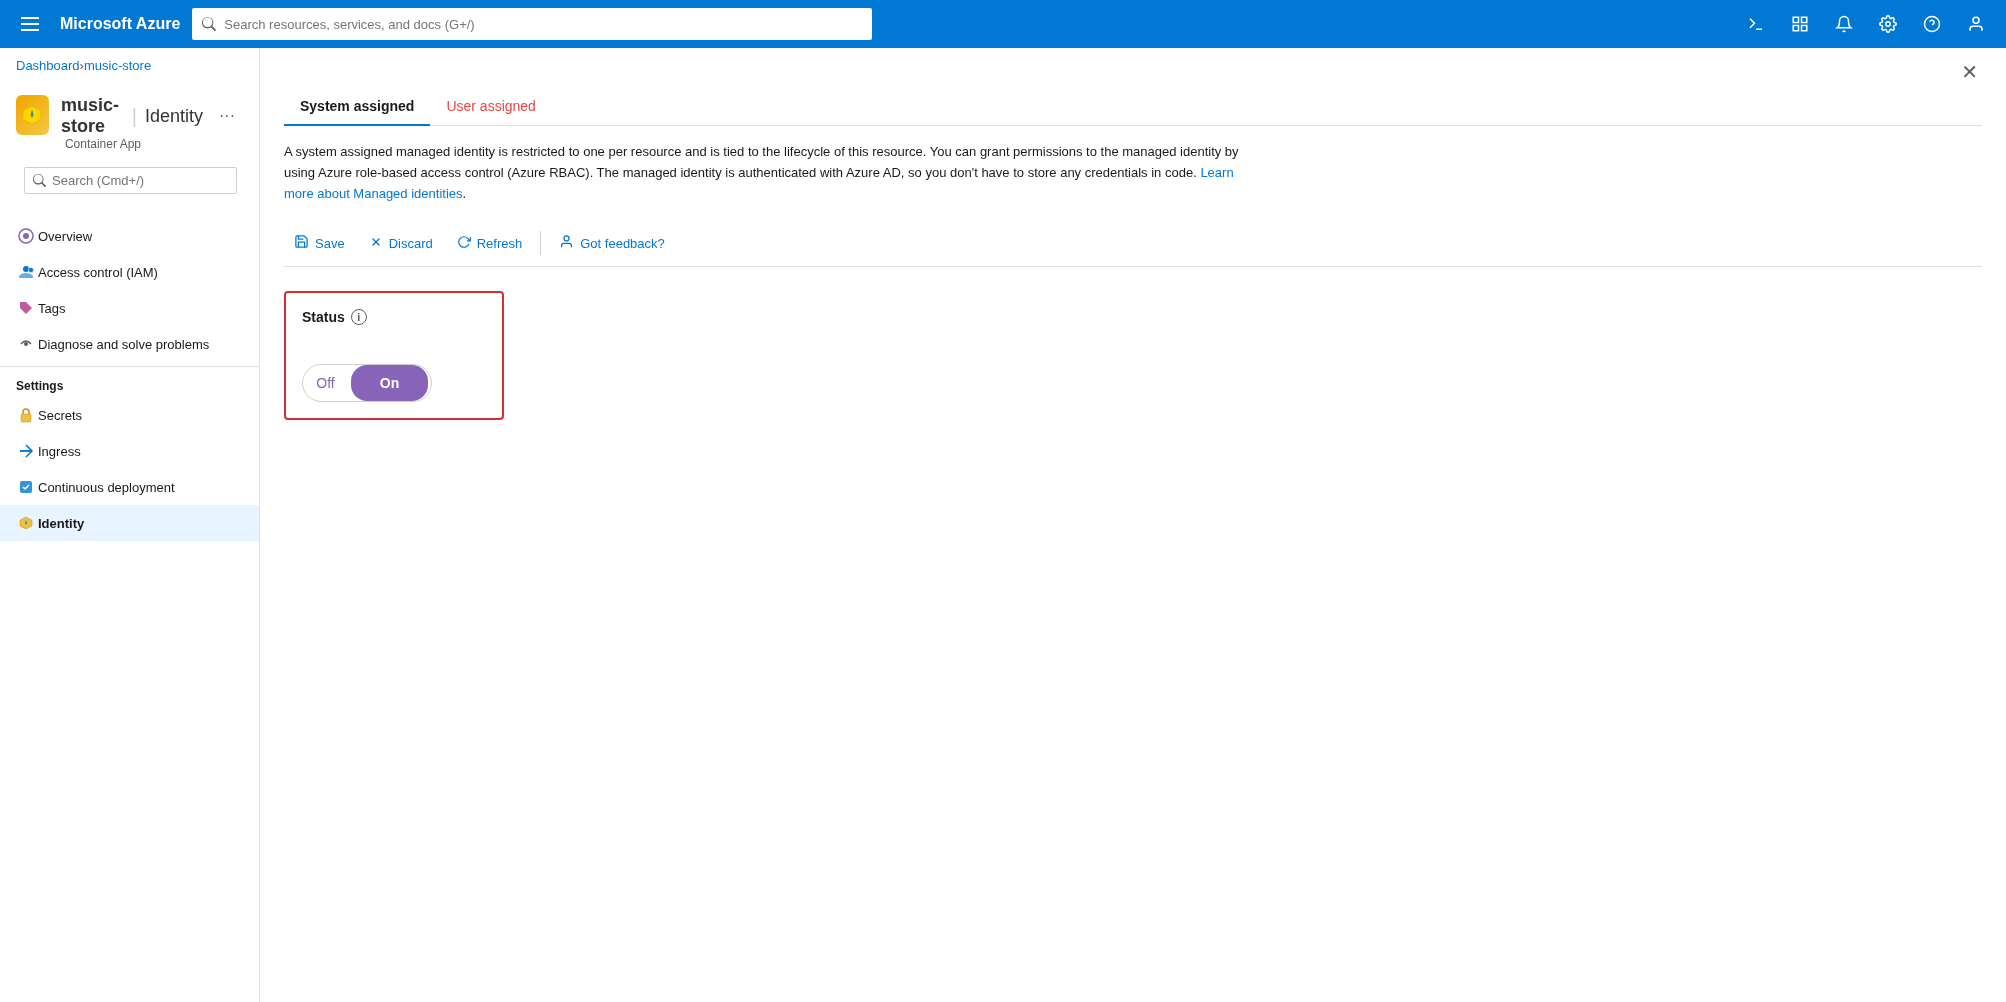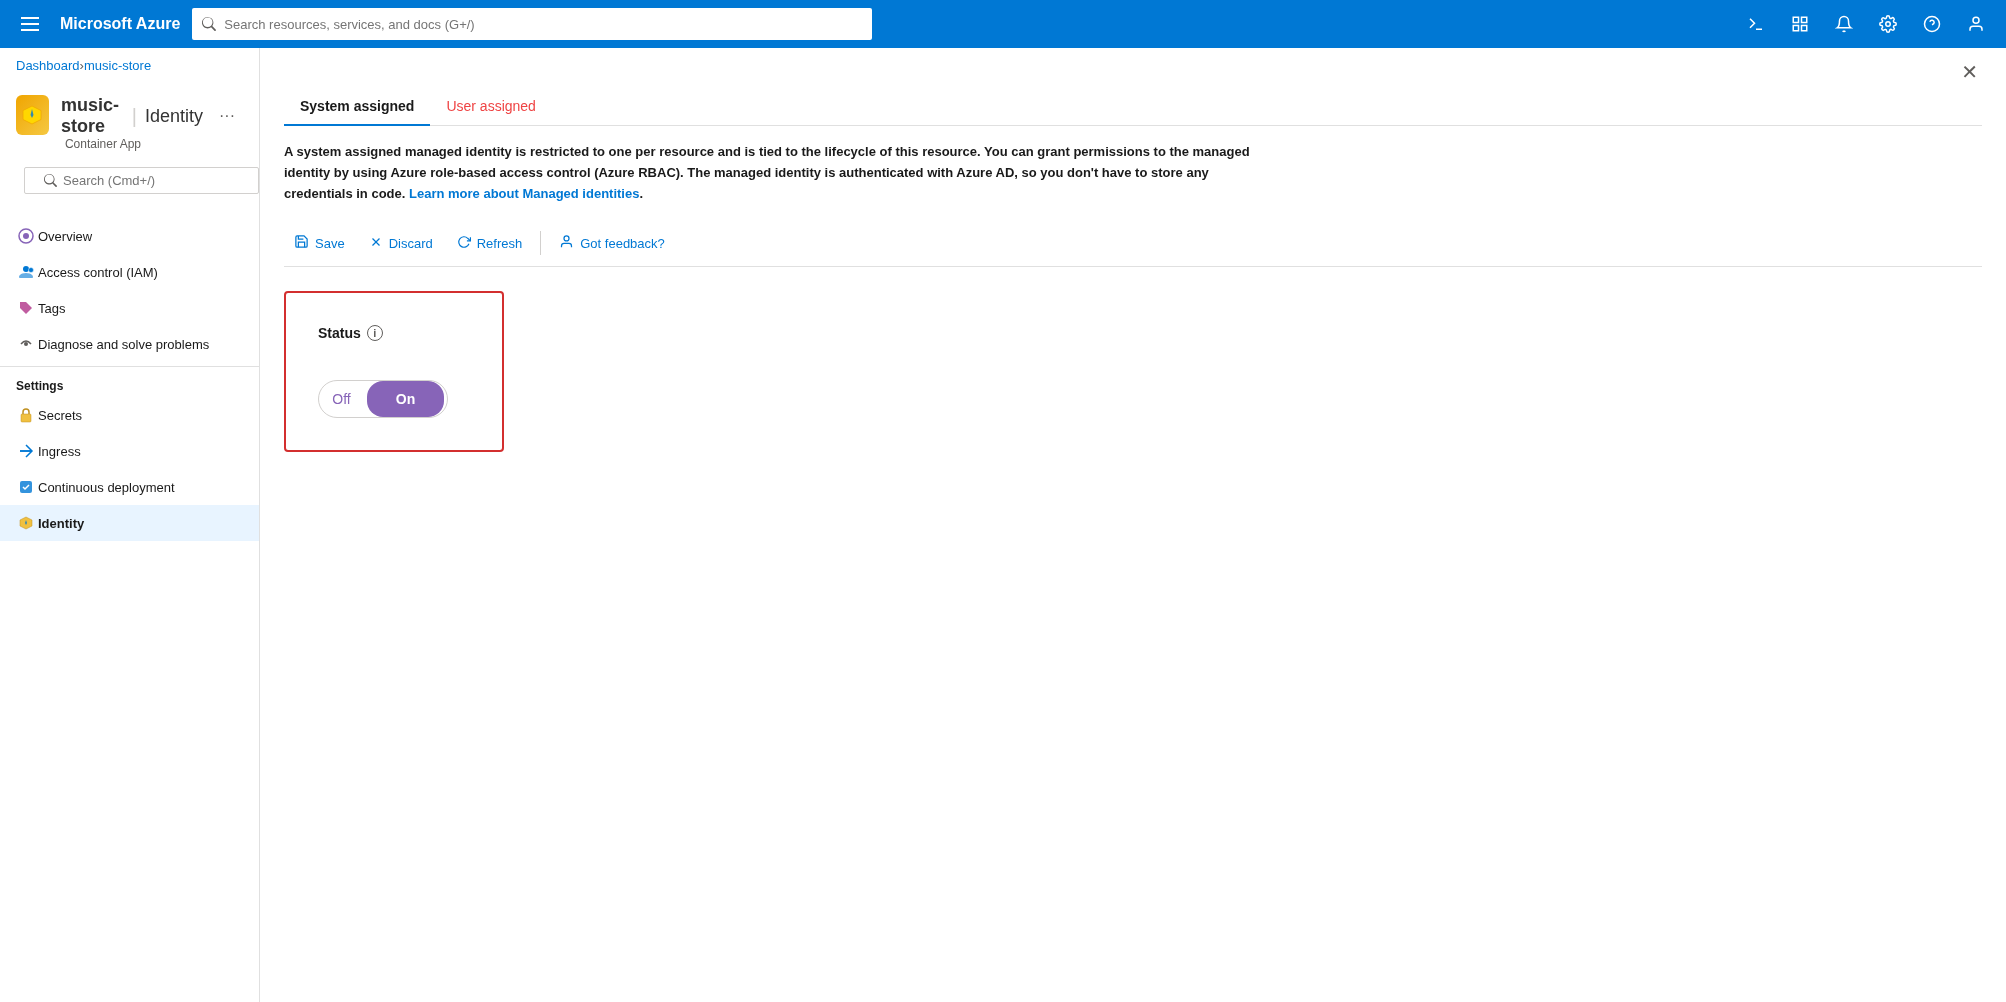--- a/index.html
+++ b/index.html
@@ -57,21 +57,21 @@
     .breadcrumb-bar a { color: #0078d4; text-decoration: none; }
     .breadcrumb-bar .separator { color: #605e5c; }
     .breadcrumb-bar .current { color: #0078d4; font-weight: 400; }
 
     .resource-header {
       padding: 12px 16px 8px; display: flex; align-items: flex-start; gap: 12px;
     }
 
     .sidebar-search {
       margin: 8px 12px; display: flex; align-items: center; gap: 6px;
-      border: 1px solid #d2d0ce; border-radius: 2px; padding: 5px 19px; background: white;
+      border: 1px solid #d2d0ce; border-radius: 2px; padding: 5px 8px; background: white;
     }
     .sidebar-search input {
       border: none; outline: none; font-size: 13px; flex: 1; color: #605e5c;
     }
     .collapse-btn {
       background: none; border: none; cursor: pointer; color: #0078d4; font-size: 16px; padding: 4px;
     }
 
     .sidebar-nav { padding: 8px 0; }
     .sidebar-item {
@@ -103,37 +103,37 @@
 
     
     .tabs { display: flex; border-bottom: 1px solid #e0e0e0; margin-bottom: 16px; }
     .tab {
       padding: 10px 16px; cursor: pointer; font-size: 14px; color: #ef4444; border-bottom: 2px solid transparent;
       margin-bottom: -1px;
     }
     .tab.active { color: #1a1a1a; border-bottom: 2px solid #0078d4; font-weight: 600; }
 
     
-    .description-text { font-size: 13px; color: #1a1a1a; line-height: 1.6; margin-bottom: 16px; max-width: 980px; font-weight: bold; }
+    .description-text { font-size: 13px; color: #1a1a1a; line-height: 1.6; margin-bottom: 16px; max-width: 980px; }
     .description-text a { color: #0078d4; text-decoration: none; }
 
     
     .toolbar { display: flex; align-items: center; gap: 4px; padding: 8px 0; border-bottom: 1px solid #e0e0e0; margin-bottom: 24px; }
     .toolbar-btn {
       background: none; border: none; cursor: pointer; display: flex; align-items: center; gap: 6px;
       font-size: 13px; color: #0078d4; padding: 6px 10px; border-radius: 2px;
     }
     .toolbar-btn .icon { font-size: 15px; }
     .toolbar-separator { width: 1px; height: 24px; background: #d2d0ce; margin: 0 4px; }
 
     
     .status-section {
       border: 2px solid #d32f2f;
       border-radius: 4px;
-      padding: 32px;
+      padding: 16px;
       display: inline-flex;
       flex-direction: column;
       gap: 12px;
       min-width: 220px;
     }
     .status-label {
       display: flex; align-items: center; gap: 6px; font-size: 14px; font-weight: 600; color: #1a1a1a;
     }
     .status-info-icon {
       width: 16px; height: 16px; border-radius: 50%; border: 1px solid #605e5c;

